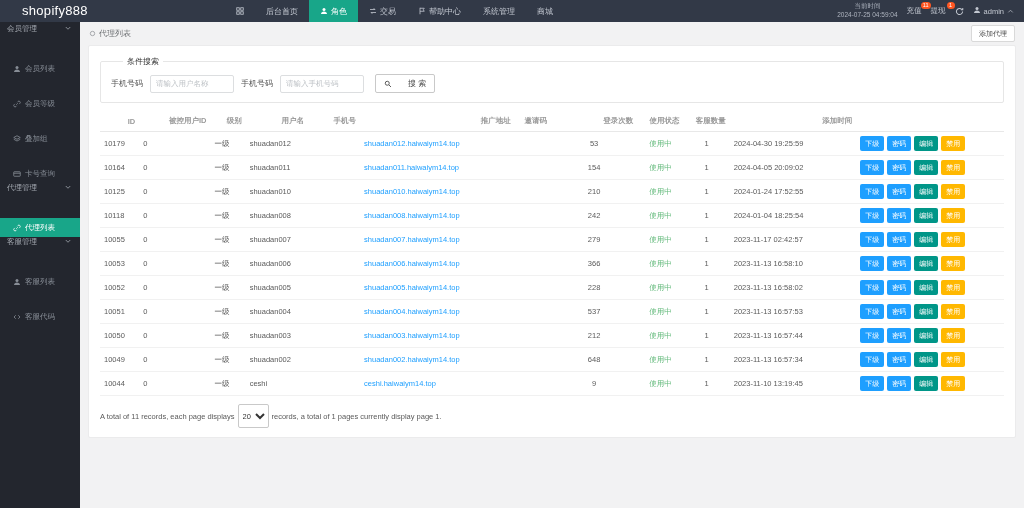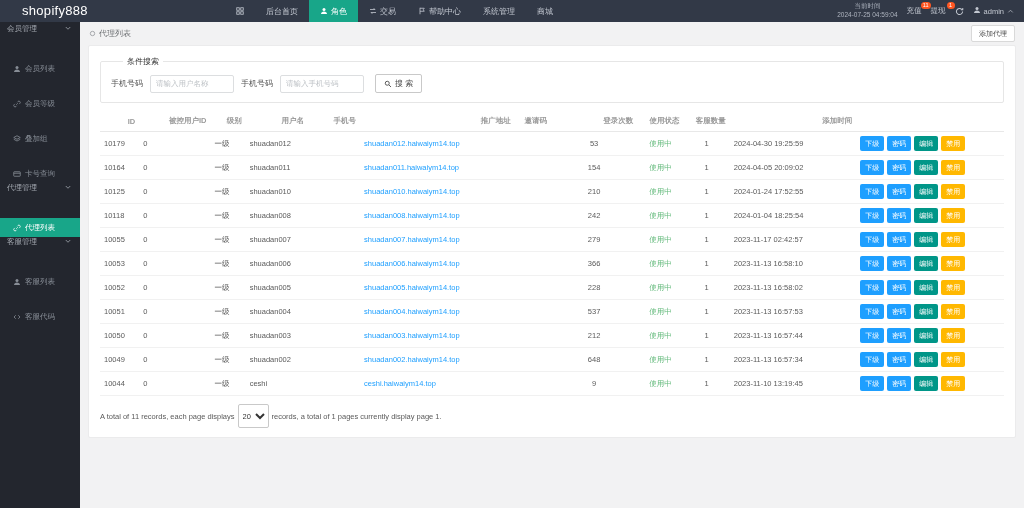--- a/index.html
+++ b/index.html
@@ -36,21 +36,21 @@
   .add-btn { margin-left:auto; background:#fff; border:1px solid #d9d9d9; border-radius:2px; font-size:7px; color:#4a4a4a; padding:2.5px 7px; cursor:pointer; }
 
   .card { margin:0 8px; background:#fff; border:1px solid #ebebec; border-radius:2px; padding:10px 11px 9px; }
 
   fieldset.search { border:1px solid #e6e6e6; border-radius:2px; padding:7px 10px 9px; margin-bottom:8px; }
   fieldset.search legend { font-size:8px; color:#333; padding:0 4px; margin-left:12px; }
   .search-row { display:flex; align-items:center; gap:7px; }
   .f-label { font-size:8px; color:#555; }
   .f-input { width:84px; height:18px; border:1px solid #dcdee0; border-radius:2px; font-size:7.5px; padding:0 5px; color:#333; outline:none; font-family:"Liberation Sans",sans-serif; }
   .f-input::placeholder { color:#bfc3c7; }
-  .search-btn { display:flex; align-items:center; gap:3px; background:#fff; border:1px solid #c9c9c9; border-radius:2px; padding:3px 8px; font-size:8px; color:#4a4a4a; cursor:pointer; margin-left:4px; }
+  .search-btn { display:flex; align-items:center; gap:16px; background:#fff; border:1px solid #c9c9c9; border-radius:2px; padding:3px 8px; font-size:8px; color:#4a4a4a; cursor:pointer; margin-left:4px; }
   .search-btn .icon { display:inline-flex; line-height:0; }
 
   table.grid { width:100%; border-collapse:collapse; table-layout:fixed; }
   table.grid th { font-size:7.5px; color:#9a9a9a; font-weight:bold; text-align:right; padding:5px 4px; border-bottom:1px solid #e8e8e8; white-space:nowrap; overflow:hidden; }
   table.grid td { font-size:7.5px; color:#5a5a5a; padding:4px 4px; border-bottom:1px solid #f1f1f1; white-space:nowrap; overflow:hidden; }
   td.c, th.c { text-align:center; }
   a.promo { color:#1e9fff; text-decoration:none; }
   .status-ok { color:#5fb878; }
   .abtn { display:inline-block; border:none; border-radius:2px; color:#fff; font-size:7px; padding:2.5px 5px; margin-right:3px; cursor:pointer; font-family:"Liberation Sans",sans-serif; }
   .abtn.b0, .abtn.b1 { background:#1e9fff; }

